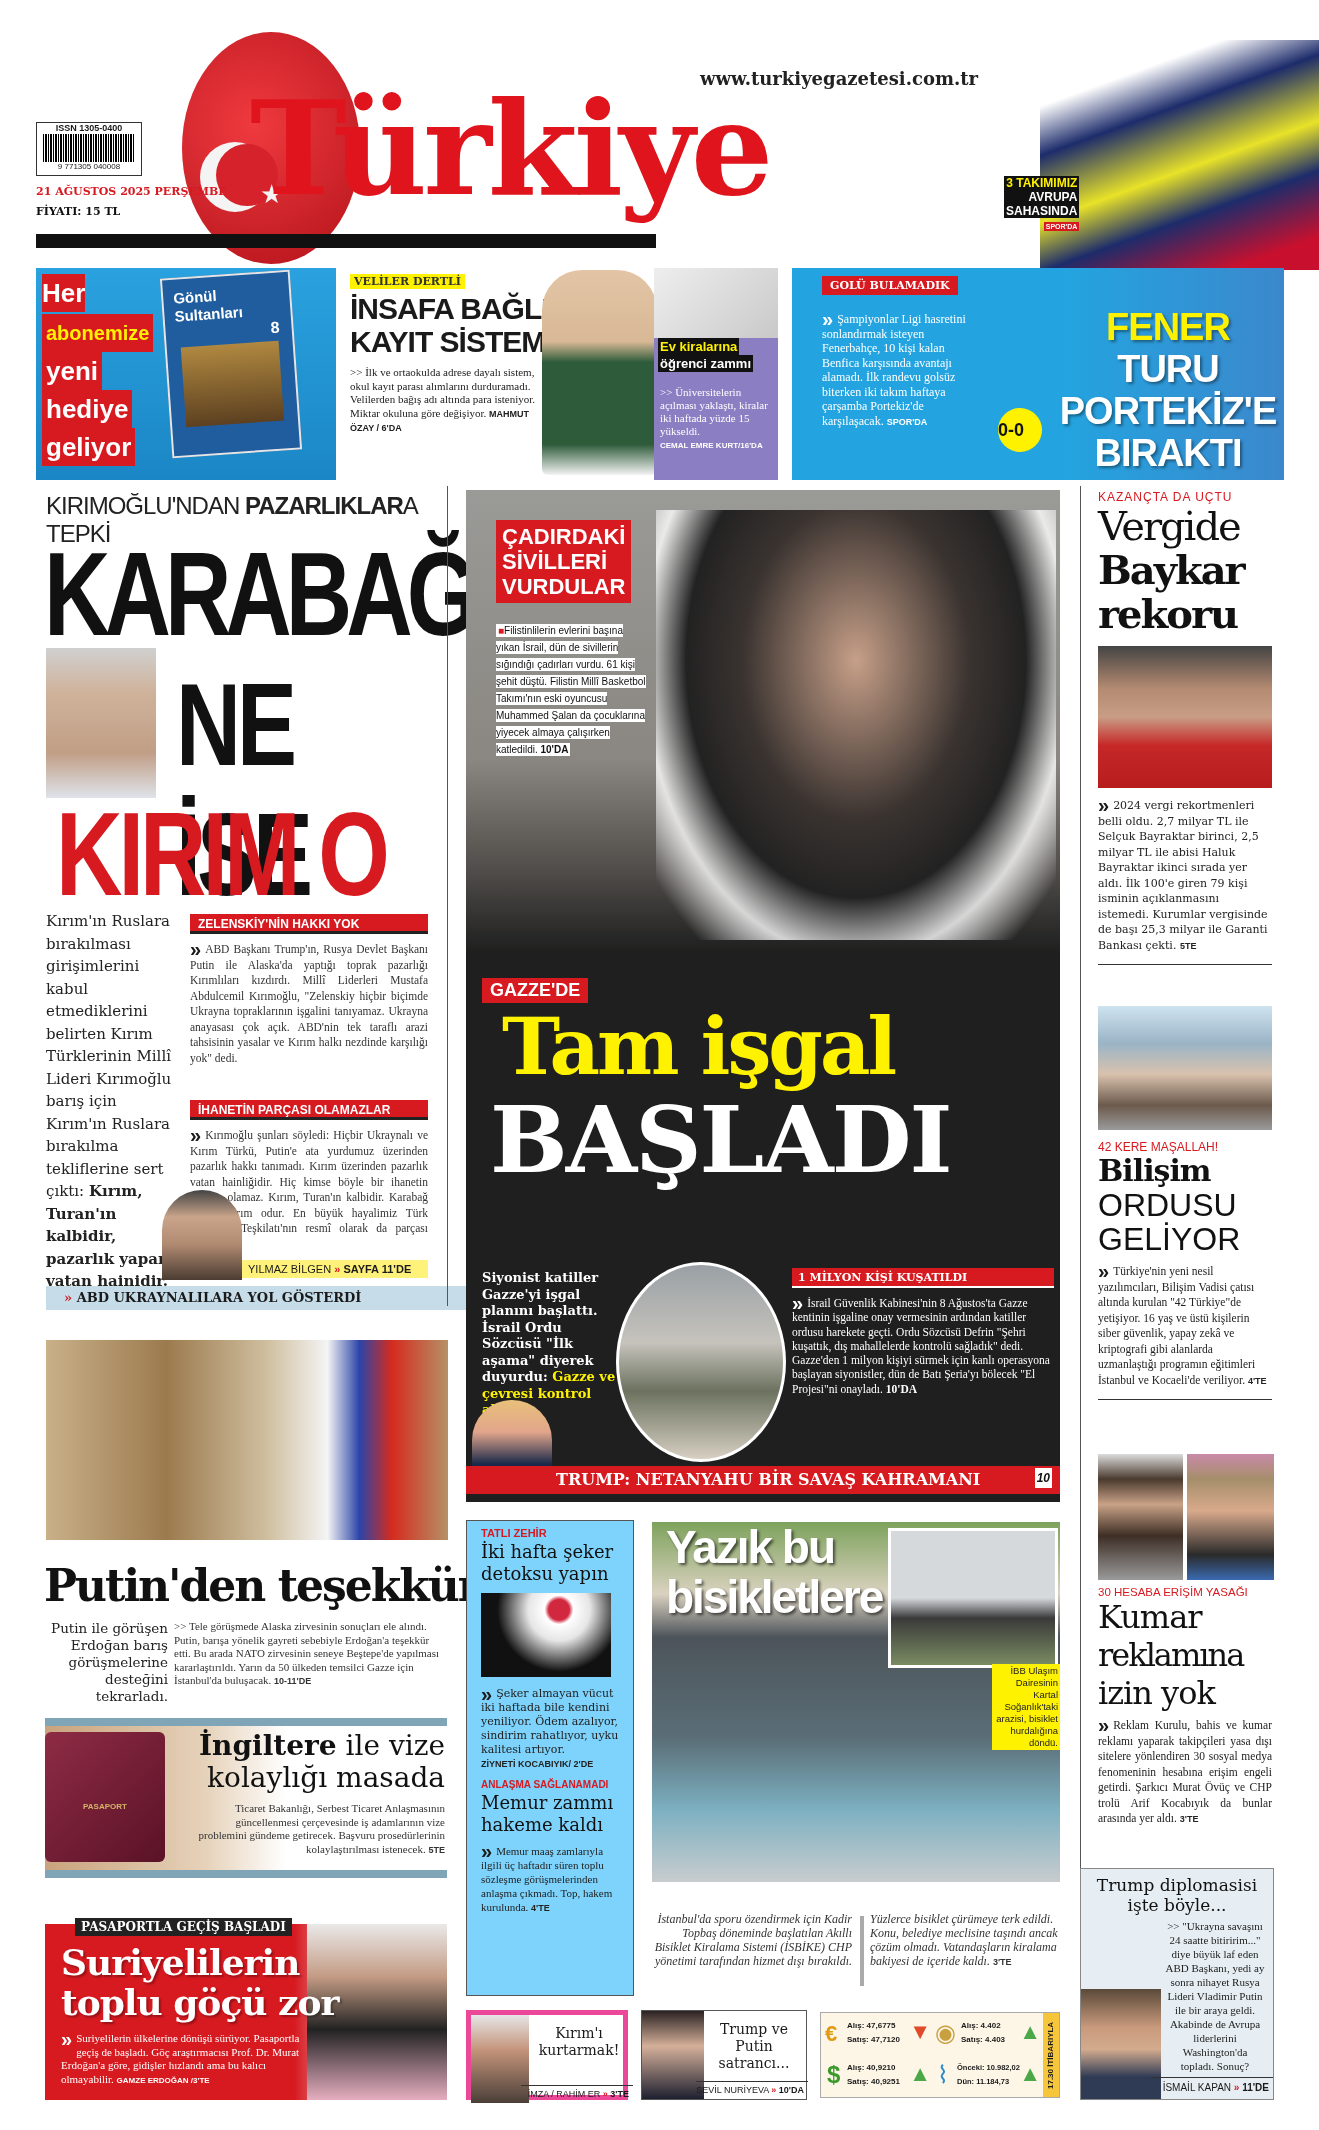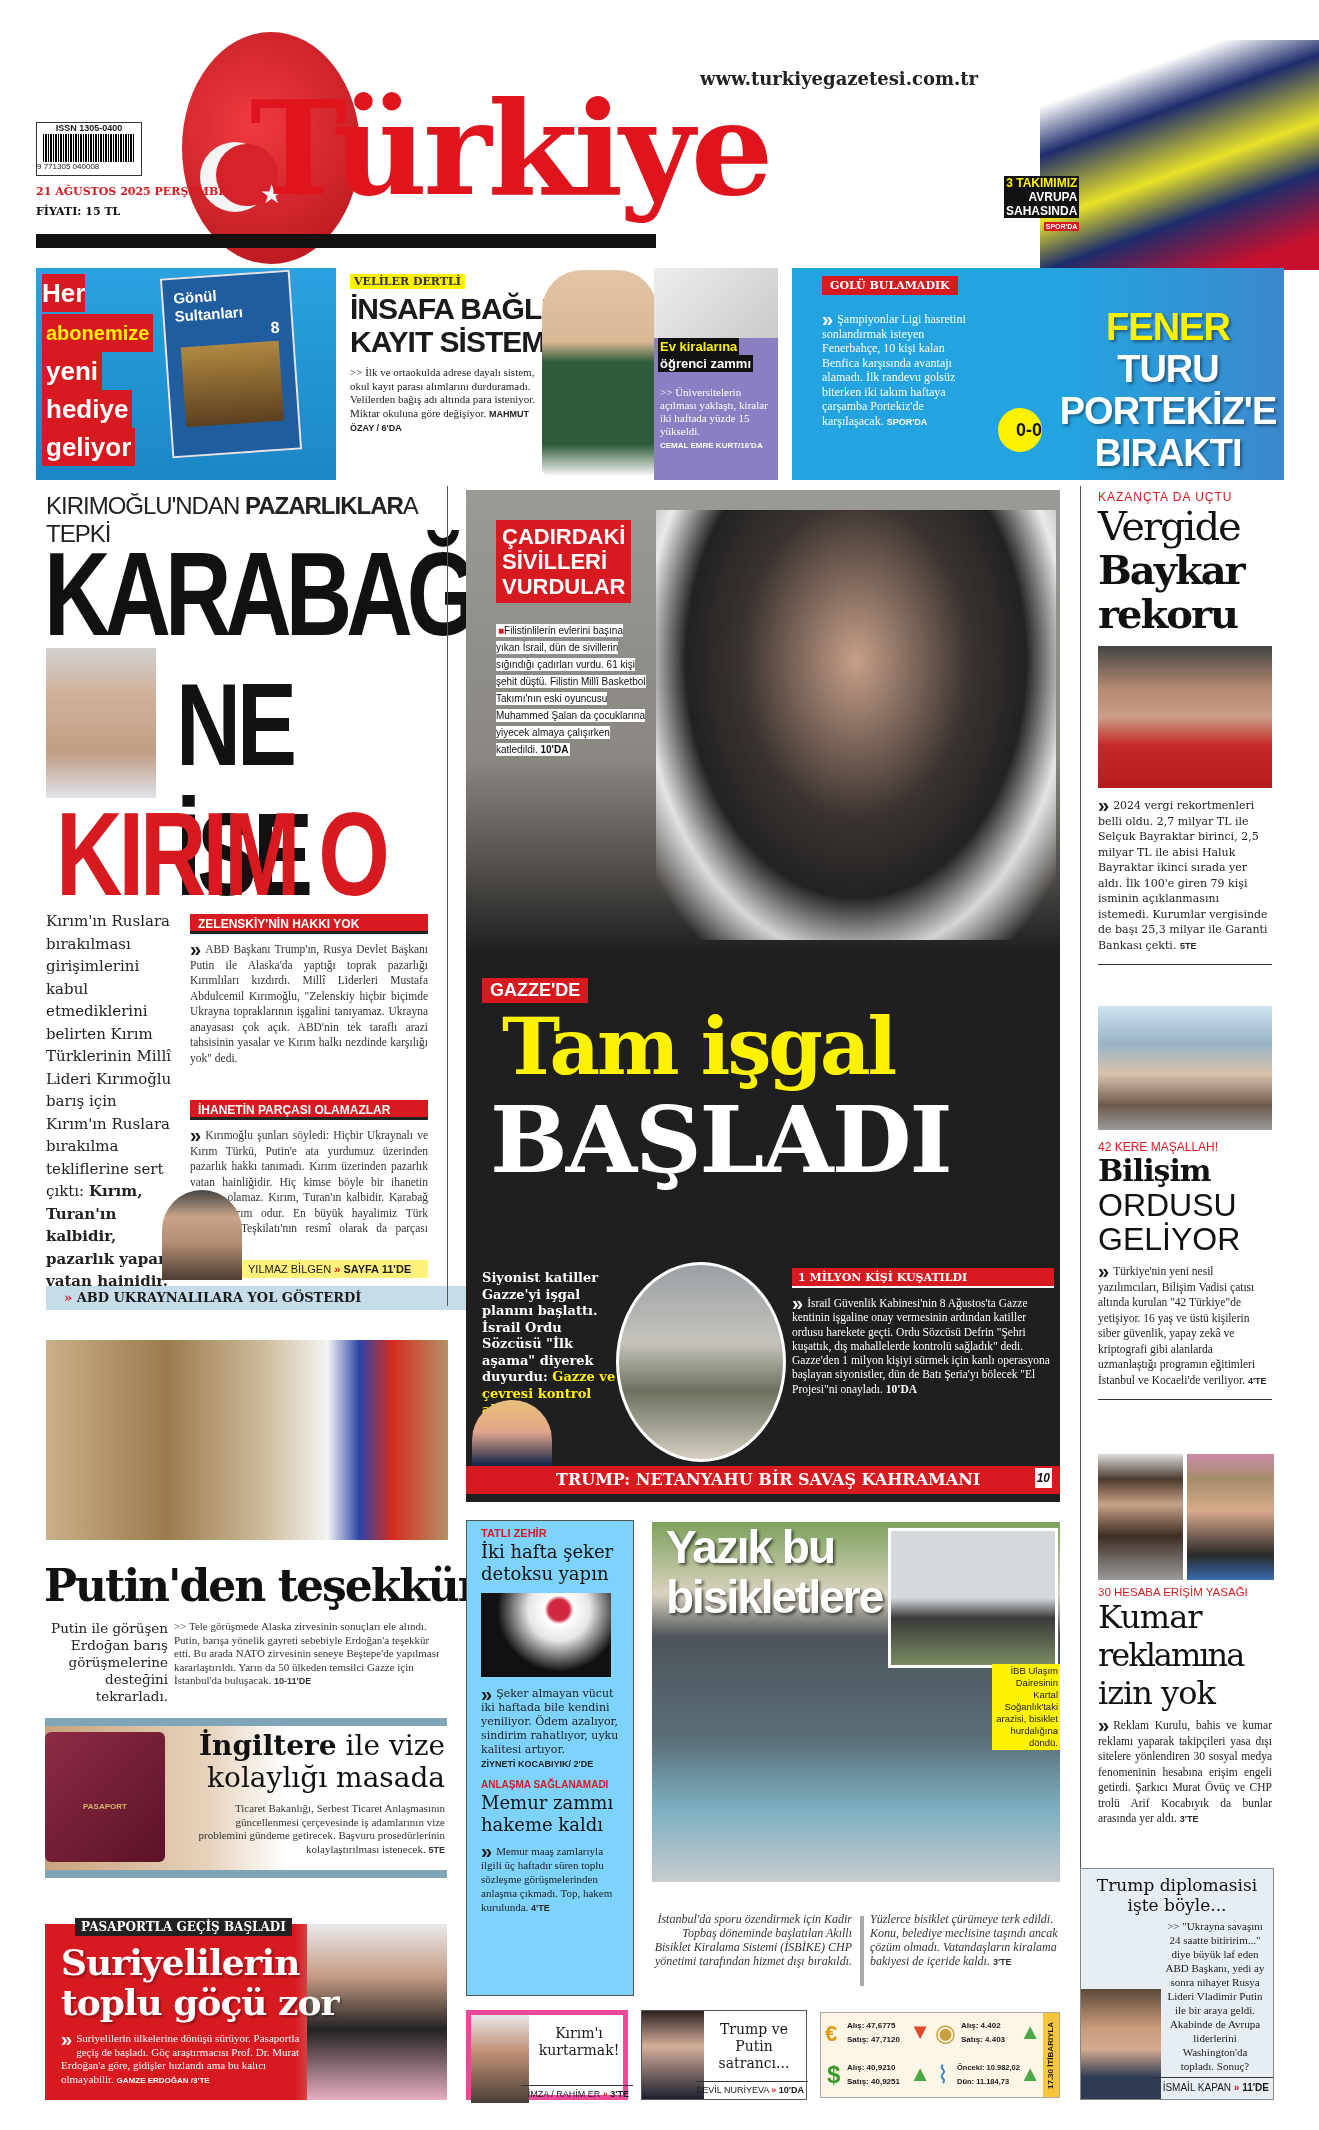--- a/index.html
+++ b/index.html
@@ -21,21 +21,21 @@
     <div class="abs" style="left:18px;top:110px;width:70px;height:70px;border-radius:50%;background:#f4f4f4"></div>
     <div class="abs" style="left:34px;top:112px;width:62px;height:62px;border-radius:50%;background:#d6232b"></div>
     <div class="abs" style="left:78px;top:150px;color:#f4f4f4;font-size:26px;line-height:26px">★</div>
   </div>
   <div class="abs" style="left:250px;top:74px;font-family:'DejaVu Serif',serif;font-weight:bold;font-size:130px;line-height:150px;color:#e0141c;letter-spacing:-4px">Türkiye</div>
   <div class="abs" style="left:36px;top:234px;width:620px;height:14px;background:#111"></div>
 
   <div class="abs" style="left:36px;top:122px;width:106px;height:54px;border:1px solid #333;background:#fff">
     <div class="sans" style="font-size:9px;font-weight:bold;text-align:center;line-height:11px">ISSN 1305-0400</div>
     <div style="margin:0 6px;height:28px;background:repeating-linear-gradient(90deg,#000 0 1px,#fff 1px 2px,#000 2px 4px,#fff 4px 5px)"></div>
-    <div class="sans" style="font-size:8px;text-align:left;line-height:10px">9 771305 040008</div>
+    <div class="sans" style="font-size:8px;text-align:center;line-height:10px">9 771305 040008</div>
   </div>
   <div class="abs" style="left:36px;top:185px;font-family:'DejaVu Serif',serif;font-weight:bold;font-size:11px;color:#d71920">21 AĞUSTOS 2025 PERŞEMBE</div>
   <div class="abs" style="left:36px;top:205px;font-family:'DejaVu Serif',serif;font-weight:bold;font-size:11px;color:#111">FİYATI: 15 TL</div>
 
   <div class="abs photo" style="left:1040px;top:40px;width:279px;height:230px;background:linear-gradient(160deg,#fff 0%,#fff 20%,#1d2c6b 35%,#e8e228 55%,#1d2c6b 70%,#c8102e 90%)"></div>
   <div class="abs" style="left:1004px;top:176px;text-align:right;font-family:'Liberation Sans',sans-serif;font-weight:bold;font-size:12px;line-height:14px">
     <div style="background:#111;color:#fff200;padding:0 2px">3 TAKIMIMIZ</div>
     <div style="background:#111;color:#fff;padding:0 2px">AVRUPA</div>
     <div style="background:#111;color:#fff;padding:0 2px">SAHASINDA</div>
     <div style="background:#d71920;color:#fff;font-size:7px;line-height:9px;padding:0 2px;display:inline-block">SPOR'DA</div>
@@ -83,21 +83,21 @@
       <b class="sans" style="font-size:8px">CEMAL EMRE KURT/16'DA</b>
     </div>
   </div>
 
   <div class="abs" style="left:756px;top:0;width:492px;height:212px;background:linear-gradient(90deg,#23a4e0 0%,#23a4e0 55%,#3b88cc 100%)">
     <div class="abs" style="left:30px;top:8px;background:#d71920;color:#fff;font-family:'DejaVu Serif',serif;font-weight:bold;font-size:11px;padding:3px 8px">GOLÜ BULAMADIK</div>
     <div class="abs" style="left:30px;top:44px;width:160px;font-family:'Liberation Serif',serif;font-size:12px;line-height:14.5px;color:#fff">
       <span class="quote-mark" style="color:#fff">»</span><span>Şampiyonlar Ligi hasretini sonlandırmak isteyen Fenerbahçe, 10 kişi kalan Benfica karşısında avantajı alamadı. İlk randevu golsüz biterken iki takım haftaya çarşamba Portekiz'de karşılaşacak.</span>
       <b class="sans" style="font-size:9px">SPOR'DA</b>
     </div>
-    <div class="abs" style="left:206px;top:140px;width:44px;height:44px;border-radius:50%;background:#fff200;font-family:'Liberation Sans',sans-serif;font-weight:bold;font-size:18px;line-height:44px;text-align:right;color:#111">0-0</div>
+    <div class="abs" style="left:206px;top:140px;width:44px;height:44px;border-radius:50%;background:#fff200;font-family:'Liberation Sans',sans-serif;font-weight:bold;font-size:18px;line-height:44px;text-align:left;color:#111">0-0</div>
     <div class="abs" style="left:260px;top:38px;width:232px;text-align:center;font-family:'Liberation Sans',sans-serif;font-weight:bold;font-size:38px;line-height:42px;color:#fff;text-shadow:2px 2px 3px rgba(0,0,0,.4);letter-spacing:-1px">
       <span style="color:#fff200">FENER</span> <span>TURU</span><br>
       <span>PORTEKİZ'E</span><br>
       <span>BIRAKTI</span>
     </div>
   </div>
 </div>
 
 <div class="abs" style="left:36px;top:490px;width:410px;height:860px">
   <div class="abs" style="left:10px;top:2px;font-family:'Liberation Sans',sans-serif;font-size:24px;letter-spacing:-1px;color:#222">

